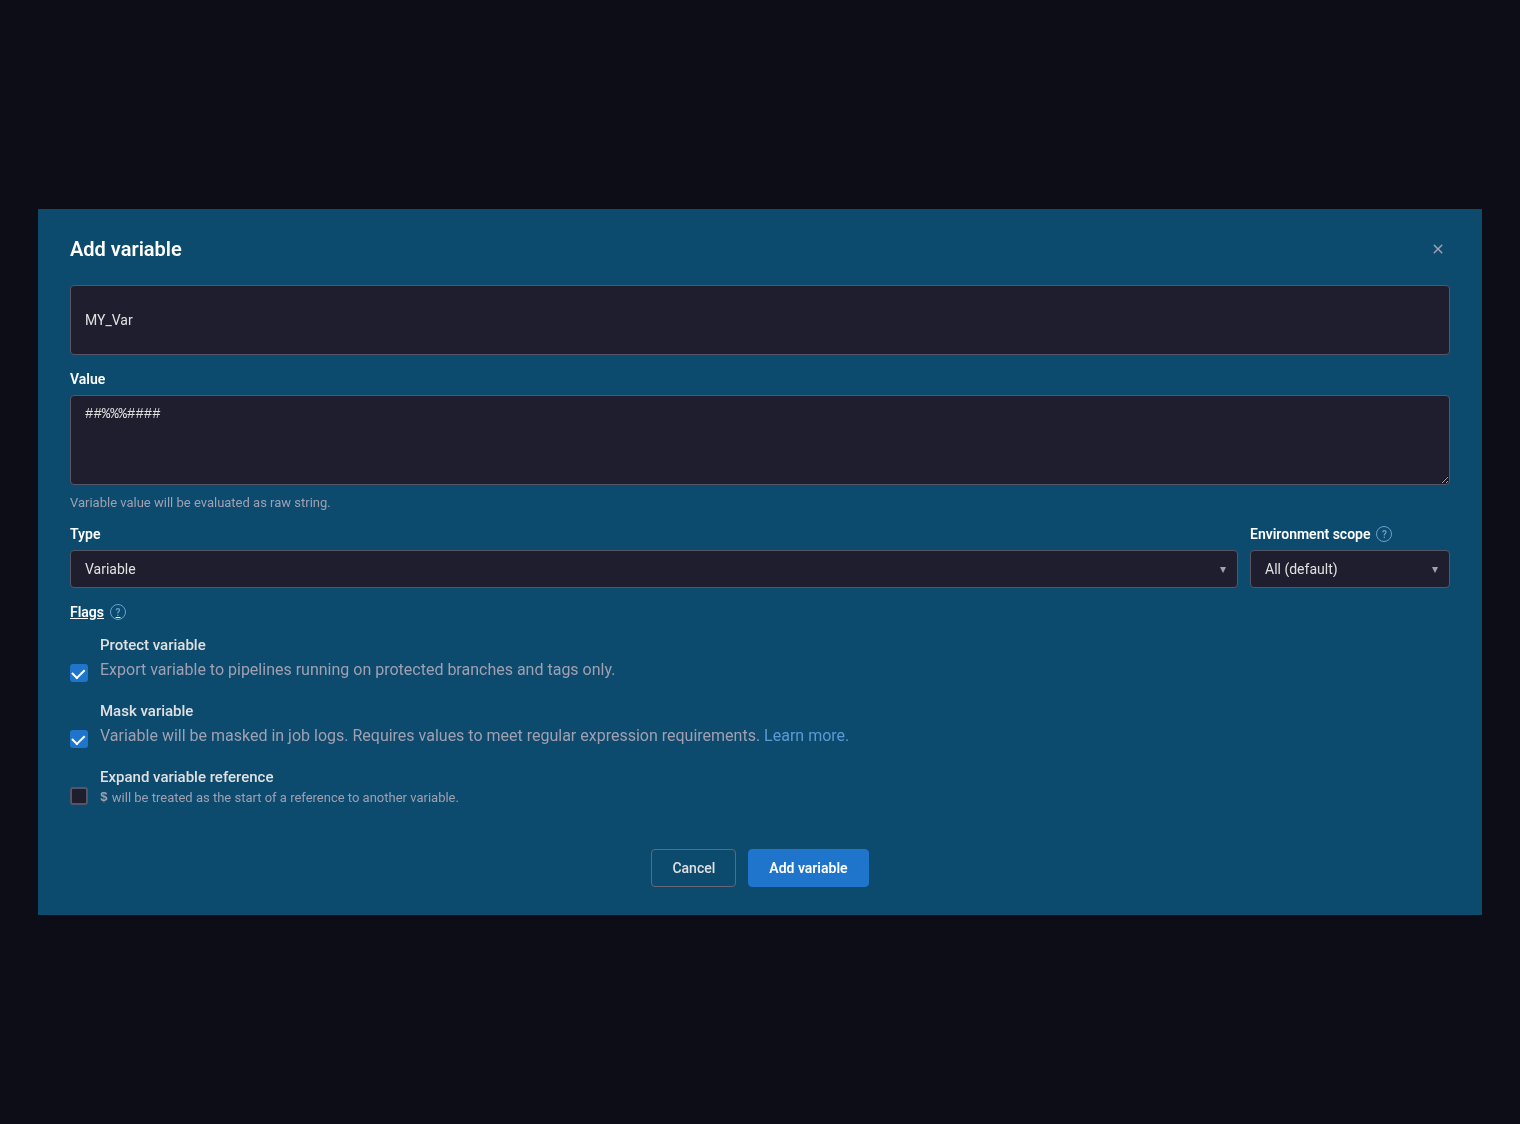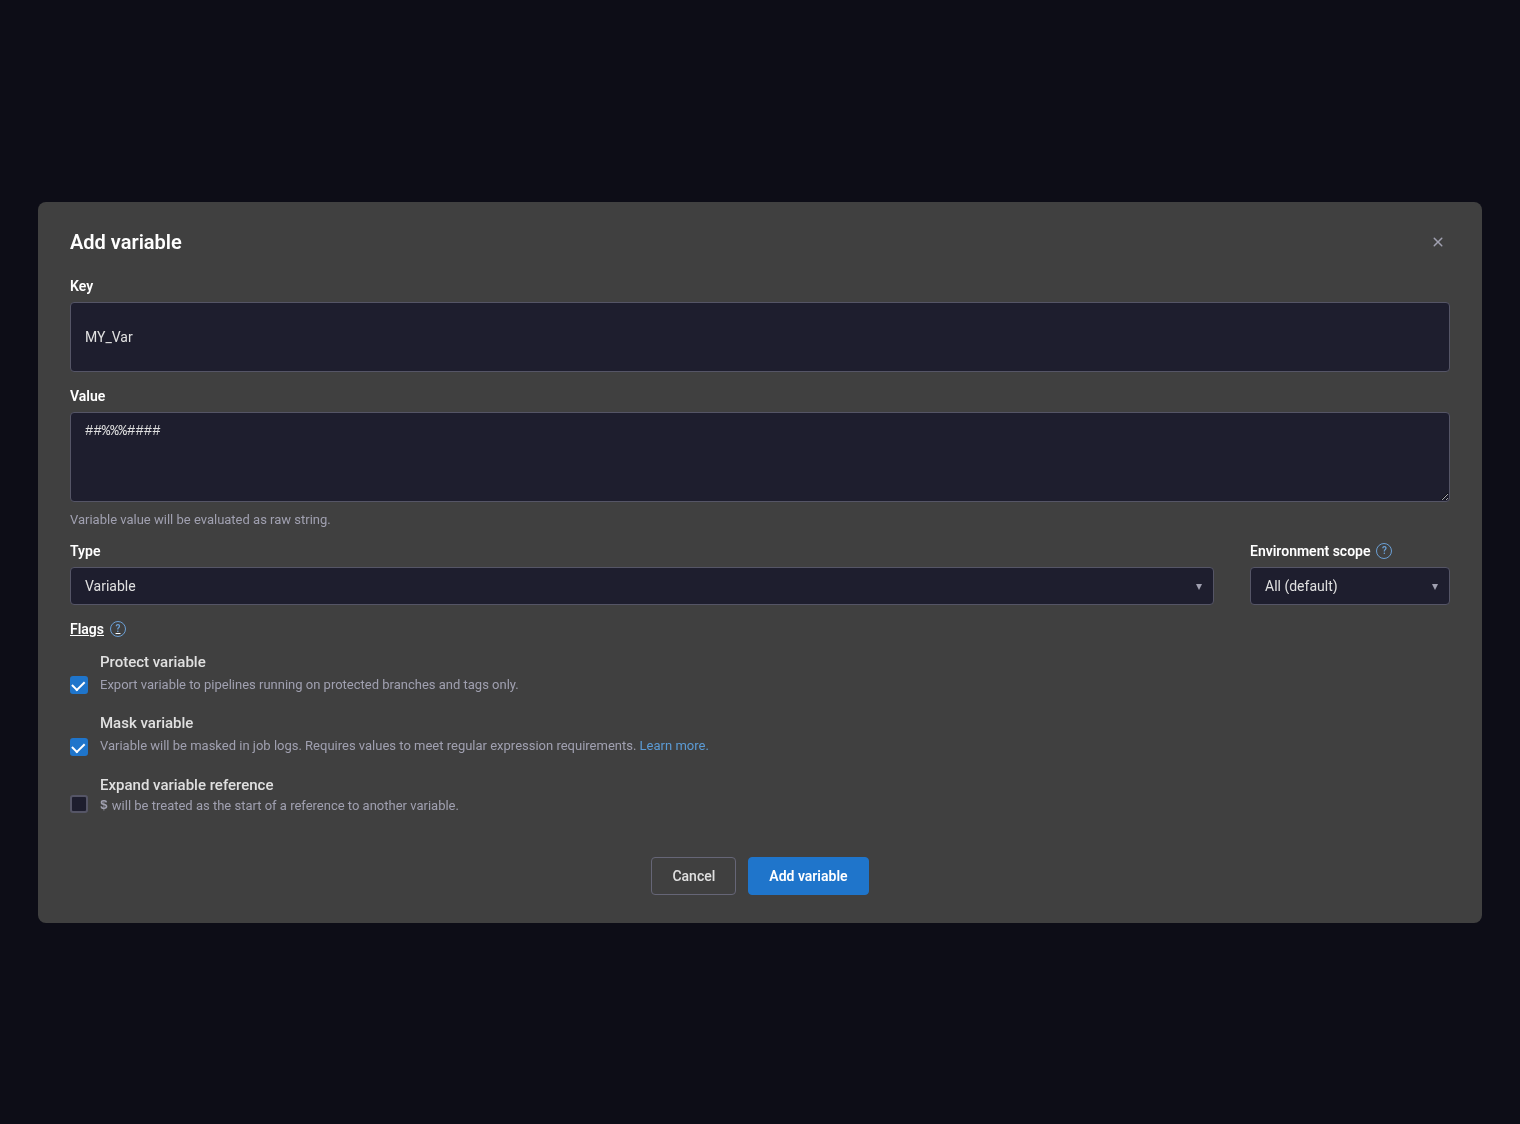--- a/index.html
+++ b/index.html
@@ -20,22 +20,22 @@
     .overlay {
       background: rgba(0, 0, 0, 0.5);
       position: fixed;
       inset: 0;
       display: flex;
       align-items: center;
       justify-content: center;
     }
 
     .dialog {
-      background: #404040;
-      border-radius: 8px;
+      background: #0c4a6e;
+      border-radius: 0;
       width: 1510px;
       max-width: 95vw;
       padding: 28px 32px 28px 32px;
       position: relative;
       color: #e0e0e0;
     }
 
     .dialog-header {
       display: flex;
       align-items: center;
@@ -101,21 +101,21 @@
     }
 
     .hint-text {
       font-size: 13px;
       color: #a0a0b0;
       margin-top: 6px;
     }
 
     .row-fields {
       display: flex;
-      gap: 36px;
+      gap: 12px;
       margin-bottom: 16px;
     }
 
     .field-group-half {
       flex: 1;
     }
 
     .field-group-auto {
       flex: 0 0 auto;
     }
@@ -244,21 +244,21 @@
     }
 
     .flag-title {
       font-size: 15px;
       color: #e0e0e0;
       font-weight: 500;
       margin-bottom: 4px;
     }
 
     .flag-desc {
-      font-size: 13px;
+      font-size: 16px;
       color: #a0a0b0;
       line-height: 1.5;
     }
 
     .flag-desc a {
       color: #5b9bd5;
       text-decoration: none;
     }
 
     .expand-desc {
@@ -328,21 +328,20 @@
     <div class="dialog-header">
       <h2 class="dialog-title">Add variable</h2>
       <button class="close-btn" title="Close">
         <svg width="16" height="16" viewBox="0 0 16 16" fill="currentColor">
           <path d="M3.72 3.72a.75.75 0 0 1 1.06 0L8 6.94l3.22-3.22a.749.749 0 0 1 1.275.326.749.749 0 0 1-.215.734L9.06 8l3.22 3.22a.749.749 0 0 1-.326 1.275.749.749 0 0 1-.734-.215L8 9.06l-3.22 3.22a.751.751 0 0 1-1.042-.018.751.751 0 0 1-.018-1.042L6.94 8 3.72 4.78a.75.75 0 0 1 0-1.06Z"></path>
         </svg>
       </button>
     </div>
 
     <div class="field-group">
-      <label class="field-label">Key</label>
       <input type="text" class="text-input" value="MY_Var" style="">
     </div>
 
     <div class="field-group">
       <label class="field-label">Value</label>
       <textarea class="textarea-input" style="">##%%%####</textarea>
       <p class="hint-text">Variable value will be evaluated as raw string.</p>
     </div>
 
     <div class="row-fields">

